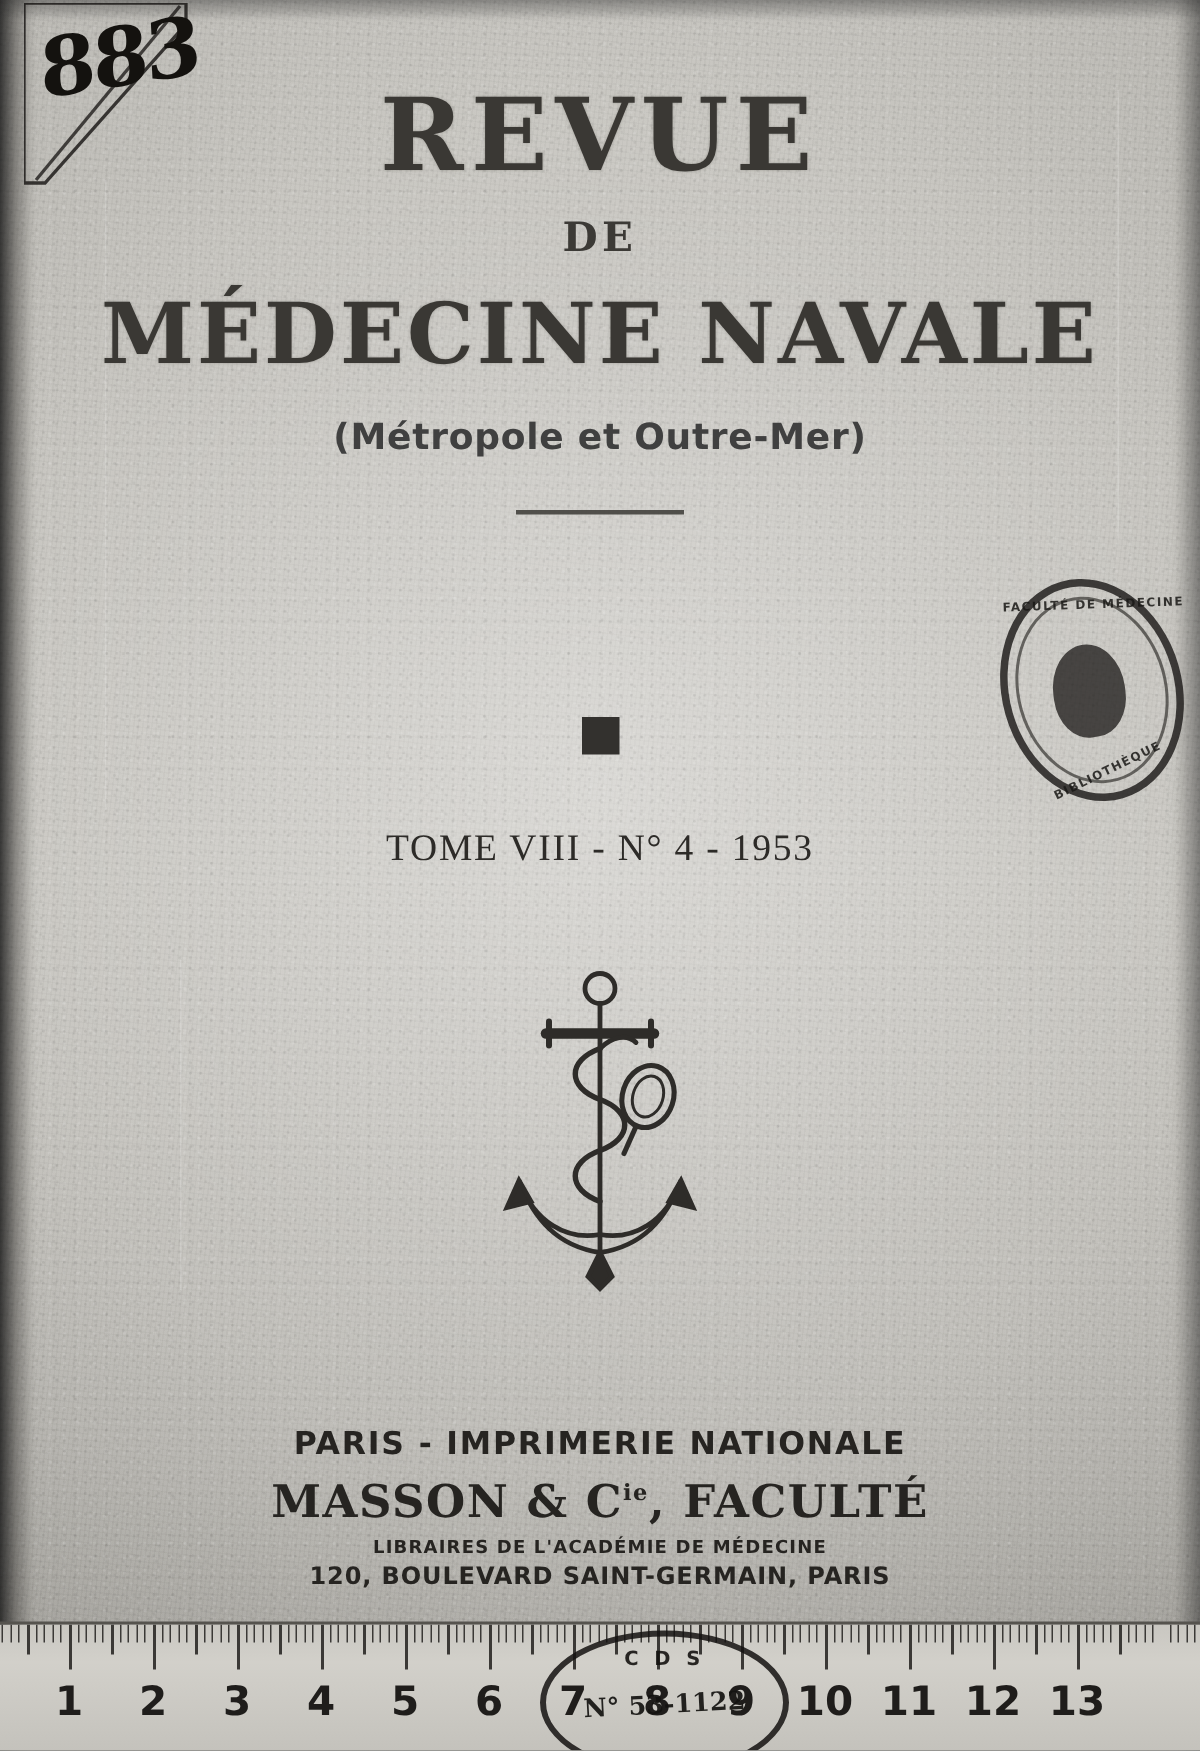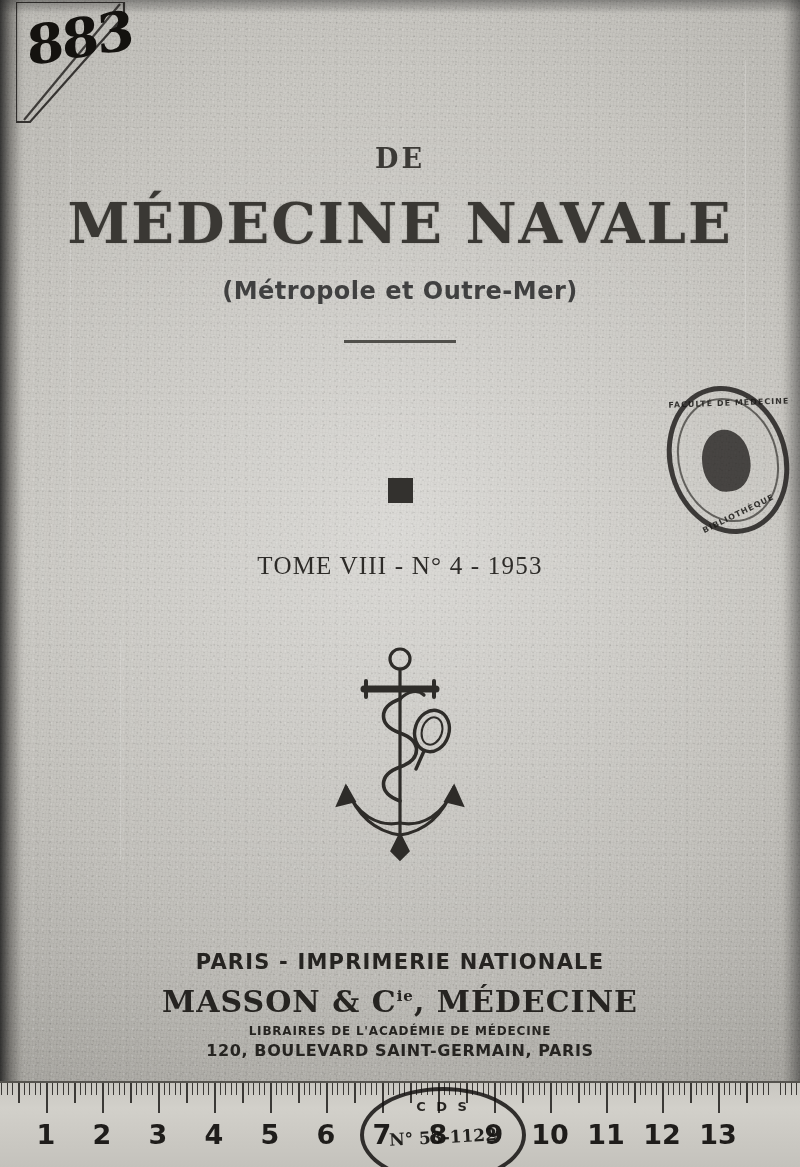--- a/index.html
+++ b/index.html
@@ -342,20 +342,21 @@
   <div id="top-edge"></div>
 
   <div id="callnum">
     <svg width="120" height="130" viewBox="0 0 120 130">
       <path d="M 0 0 L 108 0 L 108 14 L 14 120 L 0 120 Z" fill="none" stroke="rgba(20,18,16,0.8)" stroke-width="2.2"></path>
       <path d="M 104 2 L 8 118" fill="none" stroke="rgba(20,18,16,0.75)" stroke-width="2.2"></path>
     </svg>
     <div class="hw">883</div>
   </div>
 
+  <div class="titleblock" id="t-revue">REVUE</div>
   <div class="titleblock" id="t-de">DE</div>
   <div class="titleblock" id="t-medecine">MÉDECINE NAVALE</div>
   <div class="titleblock" id="t-sub">(Métropole et Outre-Mer)</div>
 
   <div id="rule1"></div>
 
 
   <div id="square"></div>
 
   <div class="titleblock" id="t-tome">TOME VIII - N° 4 - 1953</div>
@@ -391,21 +392,21 @@
 
         <ellipse cx="112" cy="86" rx="17" ry="21" transform="rotate(18 112 86)" stroke-width="3.4"></ellipse>
         <ellipse cx="112" cy="86" rx="10" ry="14" transform="rotate(18 112 86)" stroke-width="2"></ellipse>
         <path d="M 104 106 L 96 124" stroke-width="3.4"></path>
       </g>
     </svg>
   </div>
 
   <div id="imprint">
     <div id="imp1">PARIS - IMPRIMERIE NATIONALE</div>
-    <div id="imp2"><span>MASSON &amp; C</span><sup>ie</sup><span>, MÉDECINE</span></div>
+    <div id="imp2"><span>MASSON &amp; C</span><sup>ie</sup><span>, FACULTÉ</span></div>
     <div id="imp3">LIBRAIRES DE L'ACADÉMIE DE MÉDECINE</div>
     <div id="imp4">120, BOULEVARD SAINT-GERMAIN, PARIS</div>
   </div>
 
   <div id="ruler">
     <div class="ticks" id="ruler-ticks">
         <div class="tick major" style="left: 46px;"></div>
         <div class="tick major" style="left: 102px;"></div>
         <div class="tick major" style="left: 158px;"></div>
         <div class="tick major" style="left: 214px;"></div>

